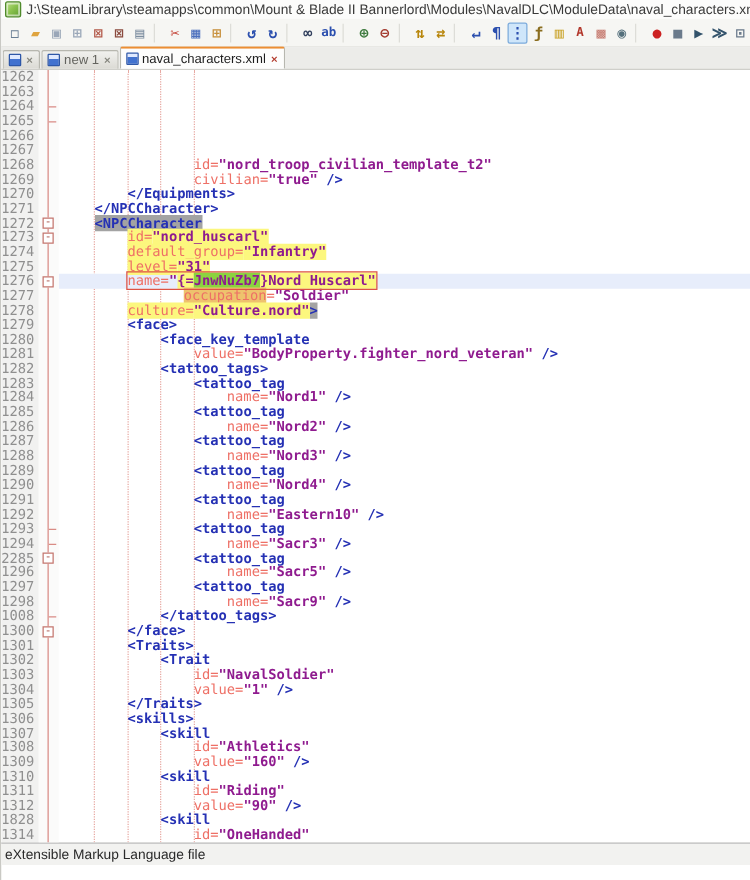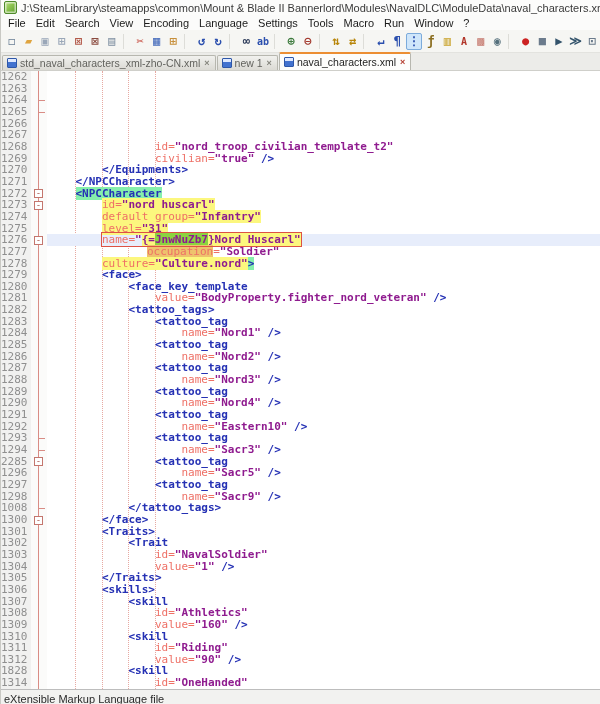--- a/index.html
+++ b/index.html
@@ -57,51 +57,37 @@
   .iguide{position:absolute;top:0;bottom:0;border-left:1px dotted #e7a9a2;z-index:0;}
   .lines{position:relative;z-index:1;padding-left:2px;}
   .ln{height:11.66px;}
   .ln.cur{background:#e7edfb;margin-left:-2px;padding-left:2px;}
   .c-tag{color:#2531b4;font-weight:bold;}
   .c-attr{color:#ee7066;text-align:center;}
   .c-val{color:#8f1b8f;font-weight:bold;}
   .m-y{background:#fcf77e;}
   .m-g{background:#8bd33f;}
   .m-o{background:#eec26d;margin-left:45px;}
-  .m-p{background:#86efac;margin-top:32px;}
+  .m-p{background:#a3a3a3;margin-top:32px;}
   .findbox{outline:1px solid #dd5244;}
 
   
   .statusbar{height:17px;flex:none;border-top:1px solid #bdbdbd;background:#f2f2f0;
              font-size:11px;color:#2a2a2a;display:flex;align-items:center;padding-left:3px;}
 </style>
 </head>
 <body>
 
 <div class="app">
 
   <div class="titlebar">
     <span class="npp-icon"></span>
     <span>J:\SteamLibrary\steamapps\common\Mount &amp; Blade II Bannerlord\Modules\NavalDLC\ModuleData\naval_characters.xml - Notepad+</span>
   </div>
 
-  <div class="menubar" id="menubar">
-      <span class="menu-item">File</span>
-      <span class="menu-item">Edit</span>
-      <span class="menu-item">Search</span>
-      <span class="menu-item">View</span>
-      <span class="menu-item">Encoding</span>
-      <span class="menu-item">Language</span>
-      <span class="menu-item">Settings</span>
-      <span class="menu-item">Tools</span>
-      <span class="menu-item">Macro</span>
-      <span class="menu-item">Run</span>
-      <span class="menu-item">Window</span>
-      <span class="menu-item">?</span>
-    </div>
 
   <div class="toolbar" id="toolbar">
       <span class="tbi" style="color: rgb(106, 127, 149);">◻</span>
       <span class="tbi" style="color: rgb(223, 164, 63);">▰</span>
       <span class="tbi" style="color: rgb(154, 167, 184);">▣</span>
       <span class="tbi" style="color: rgb(154, 167, 184);">⊞</span>
       <span class="tbi" style="color: rgb(179, 90, 74);">⊠</span>
       <span class="tbi" style="color: rgb(138, 74, 62);">⊠</span>
       <span class="tbi" style="color: rgb(125, 142, 160);">▤</span>
       <span class="tbsep"></span>
@@ -133,21 +119,20 @@
       <span class="tbi" style="color: rgb(204, 34, 34);">●</span>
       <span class="tbi" style="color: rgb(107, 123, 140);">■</span>
       <span class="tbi" style="color: rgb(51, 83, 107);">▶</span>
       <span class="tbi" style="color: rgb(51, 83, 107);">≫</span>
       <span class="tbi" style="color: rgb(107, 123, 140);">⊡</span>
     </div>
 
   <div class="tabbar" id="tabbar">
       <div class="tab">
         <span class="fico"></span>
-        <span>std_naval_characters_xml-zho-CN.xml</span>
         <span class="tclose">×</span>
       </div>
       <div class="tab">
         <span class="fico"></span>
         <span>new 1</span>
         <span class="tclose">×</span>
       </div>
       <div class="tab active">
         <span class="fico"></span>
         <span>naval_characters.xml</span>

